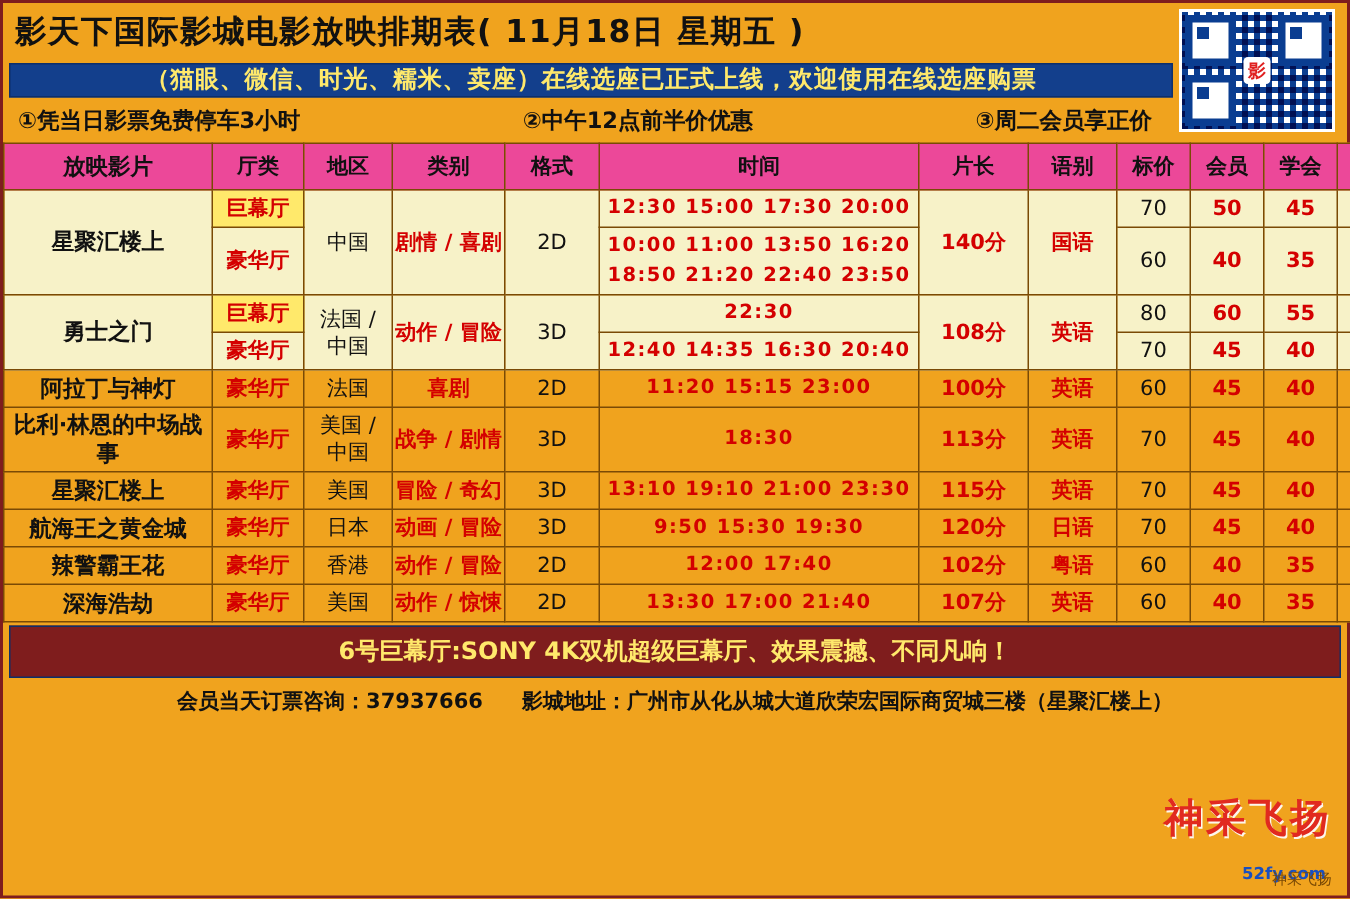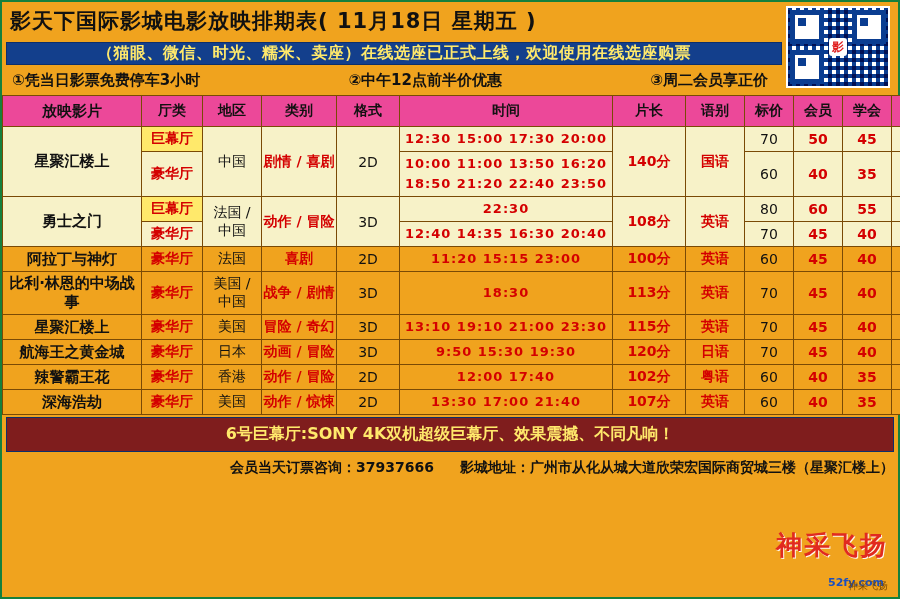--- a/index.html
+++ b/index.html
@@ -6,21 +6,21 @@
   body{
     width:900px;height:599px;
     background:#f5a623;
     font-family:"DejaVu Sans","Liberation Sans",sans-serif;
     overflow:hidden;
   }
   .page{
     width:900px;height:599px;position:relative;
     background:#f0a31e;
     box-sizing:border-box;
-    border:2px solid #15803d;
+    border:2px solid #7f1d1d;
   }
   
   .hdr{
     position:relative;
     height:38px;
     background:#f0a31e;
     display:flex;align-items:center;
   }
   .hdr-title{
     font-size:21px;font-weight:bold;color:#111;
@@ -121,21 +121,21 @@
   .rowgroup-hl{background:#f7f2c8;}
   
   .foot1{
     margin:2px 4px 0 4px;
     background:#7f1d1d;color:#ffe96b;
     font-size:16px;font-weight:bold;text-align:center;
     padding:6px 2px;
     border:1px solid #0d2f6b;
   }
   .foot2{
-    display:flex;align-items:center;justify-content:flex-end;gap:26px;
+    display:flex;align-items:center;justify-content:center;gap:26px;
     font-size:14px;font-weight:bold;color:#111;
     padding:7px 4px 2px 4px;
   }
   .wm{
     position:absolute;right:10px;bottom:34px;
     color:#e02020;font-size:26px;font-weight:bold;
     opacity:.92;
     text-shadow:1px 1px 0 #fff;
     letter-spacing:2px;
   }

